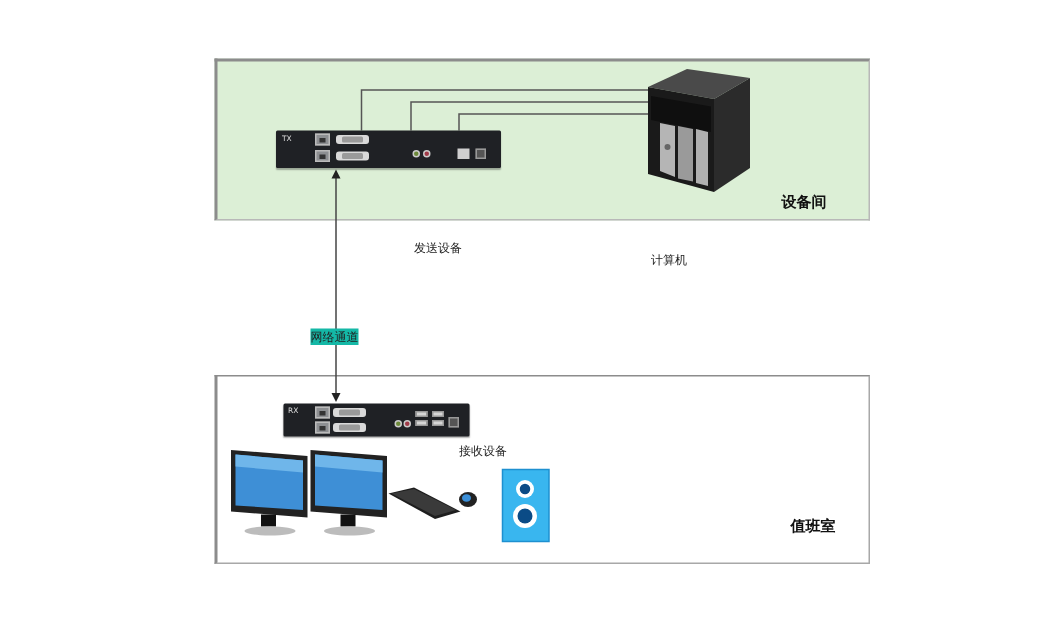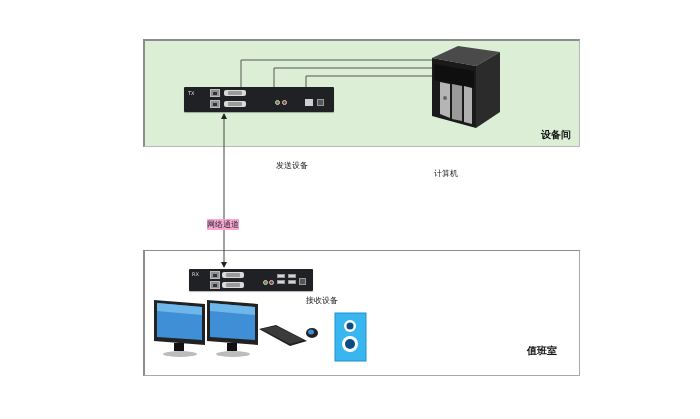--- a/index.html
+++ b/index.html
@@ -21,21 +21,21 @@
     .jack { position: absolute; width: 5px; height: 5px; border-radius: 50%; box-sizing: border-box; border: 1px solid #ccc; }
     .usb-b { position: absolute; width: 8px; height: 7px; background: #cfcfcf; }
     .usb-a { position: absolute; width: 8px; height: 4px; background: #d6d6d6; border: 1px solid #999; box-sizing: border-box; }
     .power { position: absolute; width: 7px; height: 7px; background: #555; border: 1px solid #999; box-sizing: border-box; }
     svg { position: absolute; left: 0; top: 0; }
   </style>
 </head>
 <body>
 
 <div class="room" id="room-top"></div>
-<div class="room-label" style="left:541px; top:128px;">设备间</div>
+<div class="room-label" style="left:521px; top:128px;">设备间</div>
 
 <div class="room" id="room-bottom"></div>
 <div class="room-label" style="left:527px; top:344px;">值班室</div>
 
 <svg width="700" height="419">
   <g fill="none" stroke="#555" stroke-width="1">
     <polyline points="241,87 241,60 432,60"></polyline>
     <polyline points="274,87 274,68 432,68"></polyline>
     <polyline points="306,87 306,76 432,76"></polyline>
     <line x1="224" y1="117" x2="224" y2="264" stroke="#444"></line>
@@ -96,21 +96,21 @@
   <div class="dvi" style="left:40px; top:14px;"></div>
   <div class="jack" style="left:91px; top:13px; background:#6d8a3a;"></div>
   <div class="jack" style="left:98px; top:13px; background:#a03a48;"></div>
   <div class="usb-b" style="left:121px; top:12px;"></div>
   <div class="power" style="left:133px; top:12px;"></div>
 </div>
 <div class="label" style="left:276px; top:122px;">发送设备</div>
 
 <div class="label" style="left:434px; top:130px;">计算机</div>
 
-<div class="label" style="left:207px; top:181px; background:#f9a8d4;">网络通道</div>
+<div class="label" style="left:207px; top:181px; background:#14b8a6;">网络通道</div>
 
 <div class="label" style="left:306px; top:257px;">接收设备</div>
 <div class="device" style="left:189px; top:269px; width:124px; height:22px;">
   <span class="dev-tag" style="left:3px; top:2px;">RX</span>
   <div class="rj45" style="left:21px; top:2px;"></div>
   <div class="rj45" style="left:21px; top:12px;"></div>
   <div class="dvi" style="left:33px; top:3px;"></div>
   <div class="dvi" style="left:33px; top:13px;"></div>
   <div class="jack" style="left:74px; top:11px; background:#6d8a3a;"></div>
   <div class="jack" style="left:80px; top:11px; background:#a03a48;"></div>

